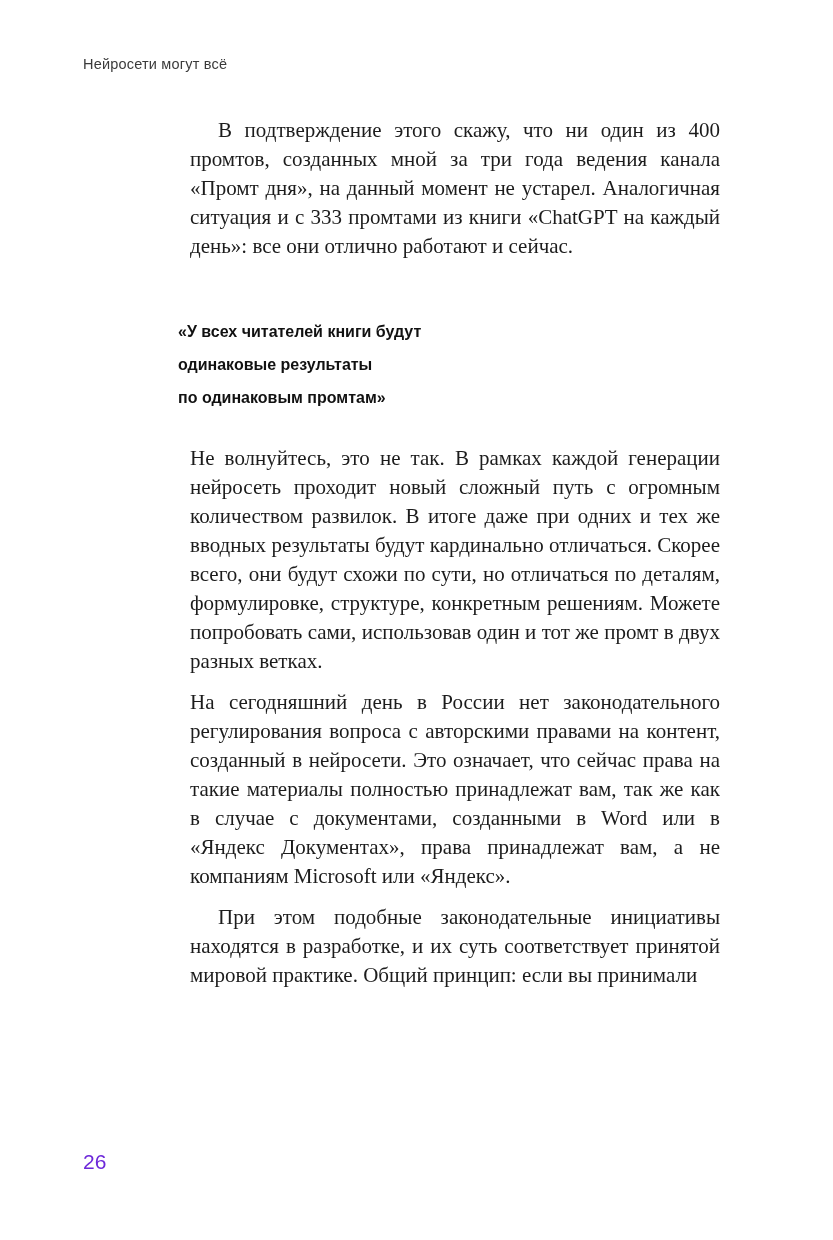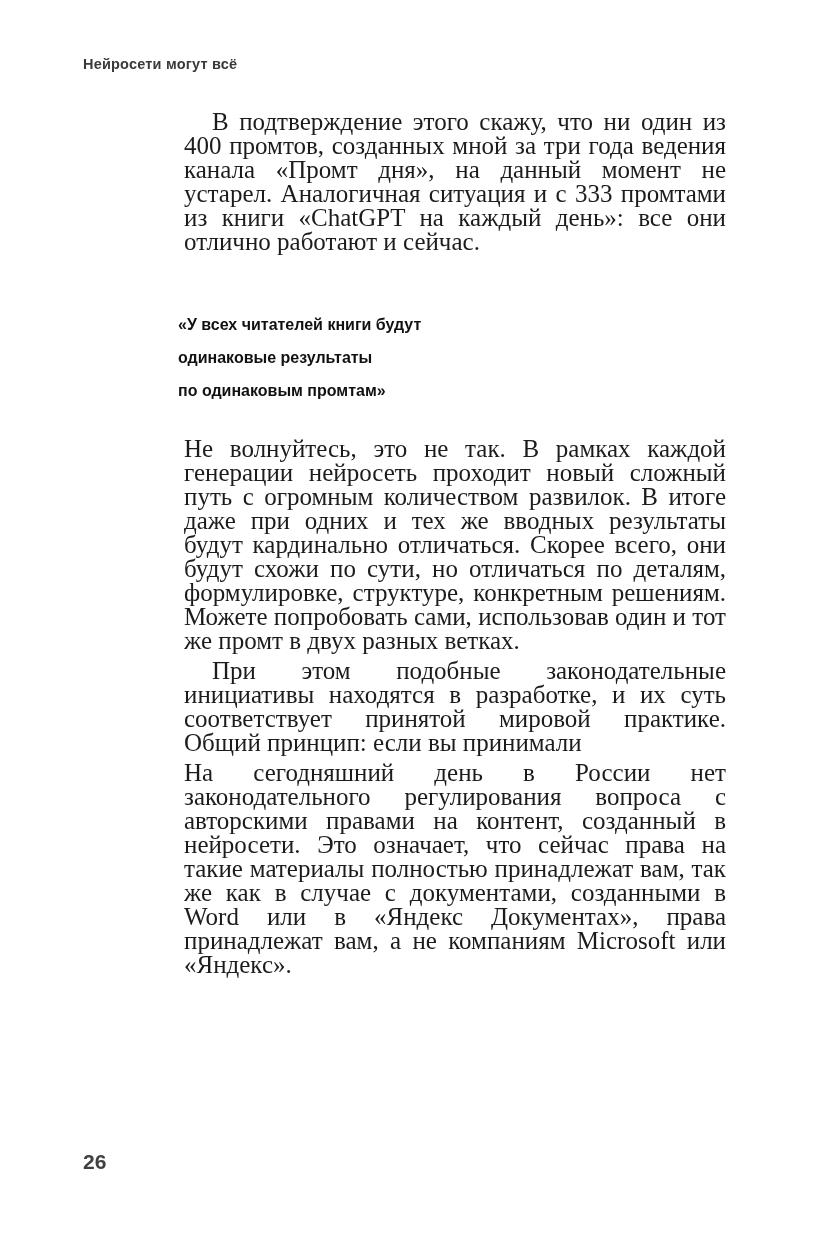--- a/index.html
+++ b/index.html
@@ -14,36 +14,36 @@
       margin: 0 auto;
       background: #ffffff;
       overflow: hidden;
       font-family: "Liberation Serif", serif;
     }
     .running-header {
       position: absolute;
       left: 83px;
       top: 56px;
       font-family: "Liberation Sans", sans-serif;
-      font-weight: 700;
+      font-weight: 400;
       font-size: 14.5px;
       letter-spacing: 0.2px;
       color: #3a3a3a;
     }
     .content {
       position: absolute;
       left: 178px;
       top: 104px;
       width: 554px;
       color: #1c1c1c;
     }
     p.body {
-      margin: 6px;
-      font-size: 25px;
-      line-height: 24px;
+      margin: 12px;
+      font-size: 21px;
+      line-height: 29px;
       text-align: justify;
       hyphens: auto;
       -webkit-hyphens: auto;
     }
     p.indent {
       text-indent: 28px;
     }
     h2.heading {
       margin: 54px 0 30px 0;
       font-family: "Liberation Sans", sans-serif;
@@ -51,44 +51,44 @@
       font-size: 16px;
       line-height: 33px;
       color: #111111;
       white-space: pre-line;
     }
     .page-number {
       position: absolute;
       left: 83px;
       top: 1150px;
       font-family: "Liberation Sans", sans-serif;
-      font-weight: 700;
+      font-weight: 400;
       font-size: 21px;
-      color: #404040;
+      color: #6d28d9;
     }
   </style>
 </head>
 <body>
 
 <div class="page">
 
   <div class="running-header">Нейросети могут всё</div>
 
   <main class="content">
 
     <p class="body indent">В подтверждение этого скажу, что ни один из 400 промтов, созданных мной за три года ведения канала «Промт дня», на данный момент не устарел. Аналогичная ситуация и с 333 промтами из книги «ChatGPT на каждый день»: все они отлично работают и сейчас.</p>
 
     <h2 class="heading">«У всех читателей книги будут
 одинаковые результаты
 по одинаковым промтам»</h2>
 
     <p class="body">Не волнуйтесь, это не так. В рамках каждой генерации нейросеть проходит новый сложный путь с огромным количеством развилок. В итоге даже при одних и тех же вводных результаты будут кардинально отличаться. Скорее всего, они будут схожи по сути, но отличаться по деталям, формулировке, структуре, конкретным решениям. Можете попробовать сами, использовав один и тот же промт в двух разных ветках.</p>
 
 
+    <p class="body">На сегодняшний день в России нет законодательного регулирования вопроса с авторскими правами на контент, созданный в нейросети. Это означает, что сейчас права на такие материалы полностью принадлежат вам, так же как в случае с документами, созданными в Word или в «Яндекс Документах», права принадлежат вам, а не компаниям Microsoft или «Яндекс».</p>
+
     <p class="body indent">При этом подобные законодательные инициативы находятся в разработке, и их суть соответствует принятой мировой практике. Общий принцип: если вы принимали</p>
-
-    <p class="body">На сегодняшний день в России нет законодательного регулирования вопроса с авторскими правами на контент, созданный в нейросети. Это означает, что сейчас права на такие материалы полностью принадлежат вам, так же как в случае с документами, созданными в Word или в «Яндекс Документах», права принадлежат вам, а не компаниям Microsoft или «Яндекс».</p>
 
   </main>
 
   <div class="page-number">26</div>
 
 </div>
 
 </body></html>

